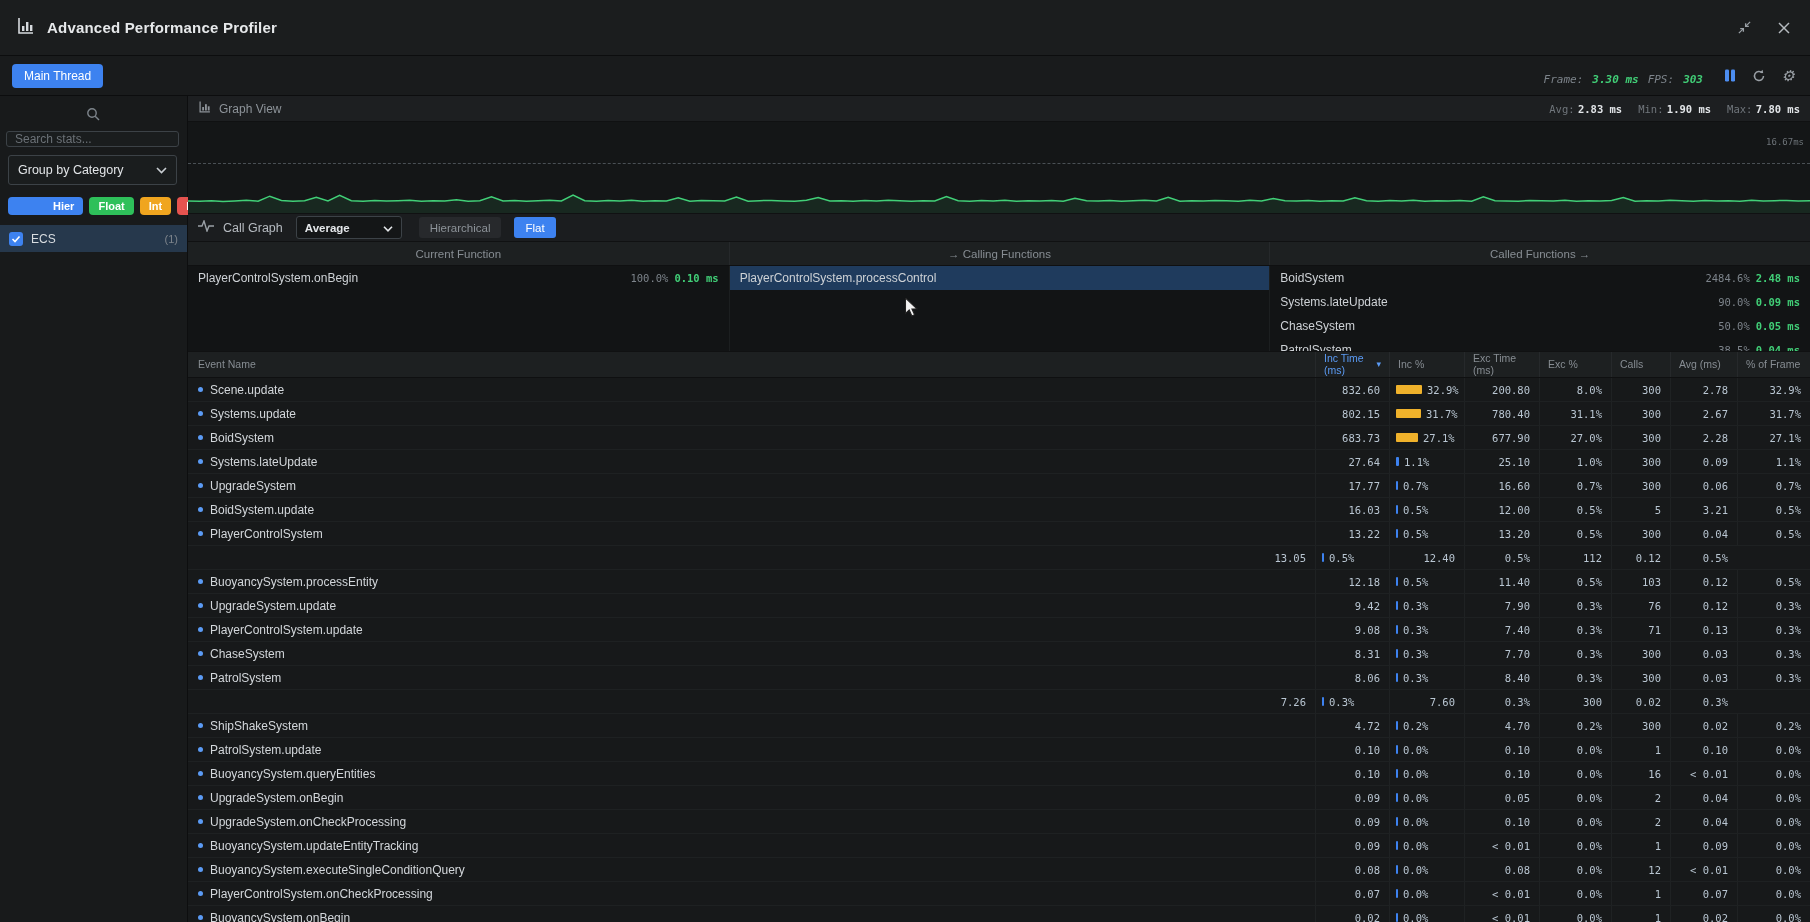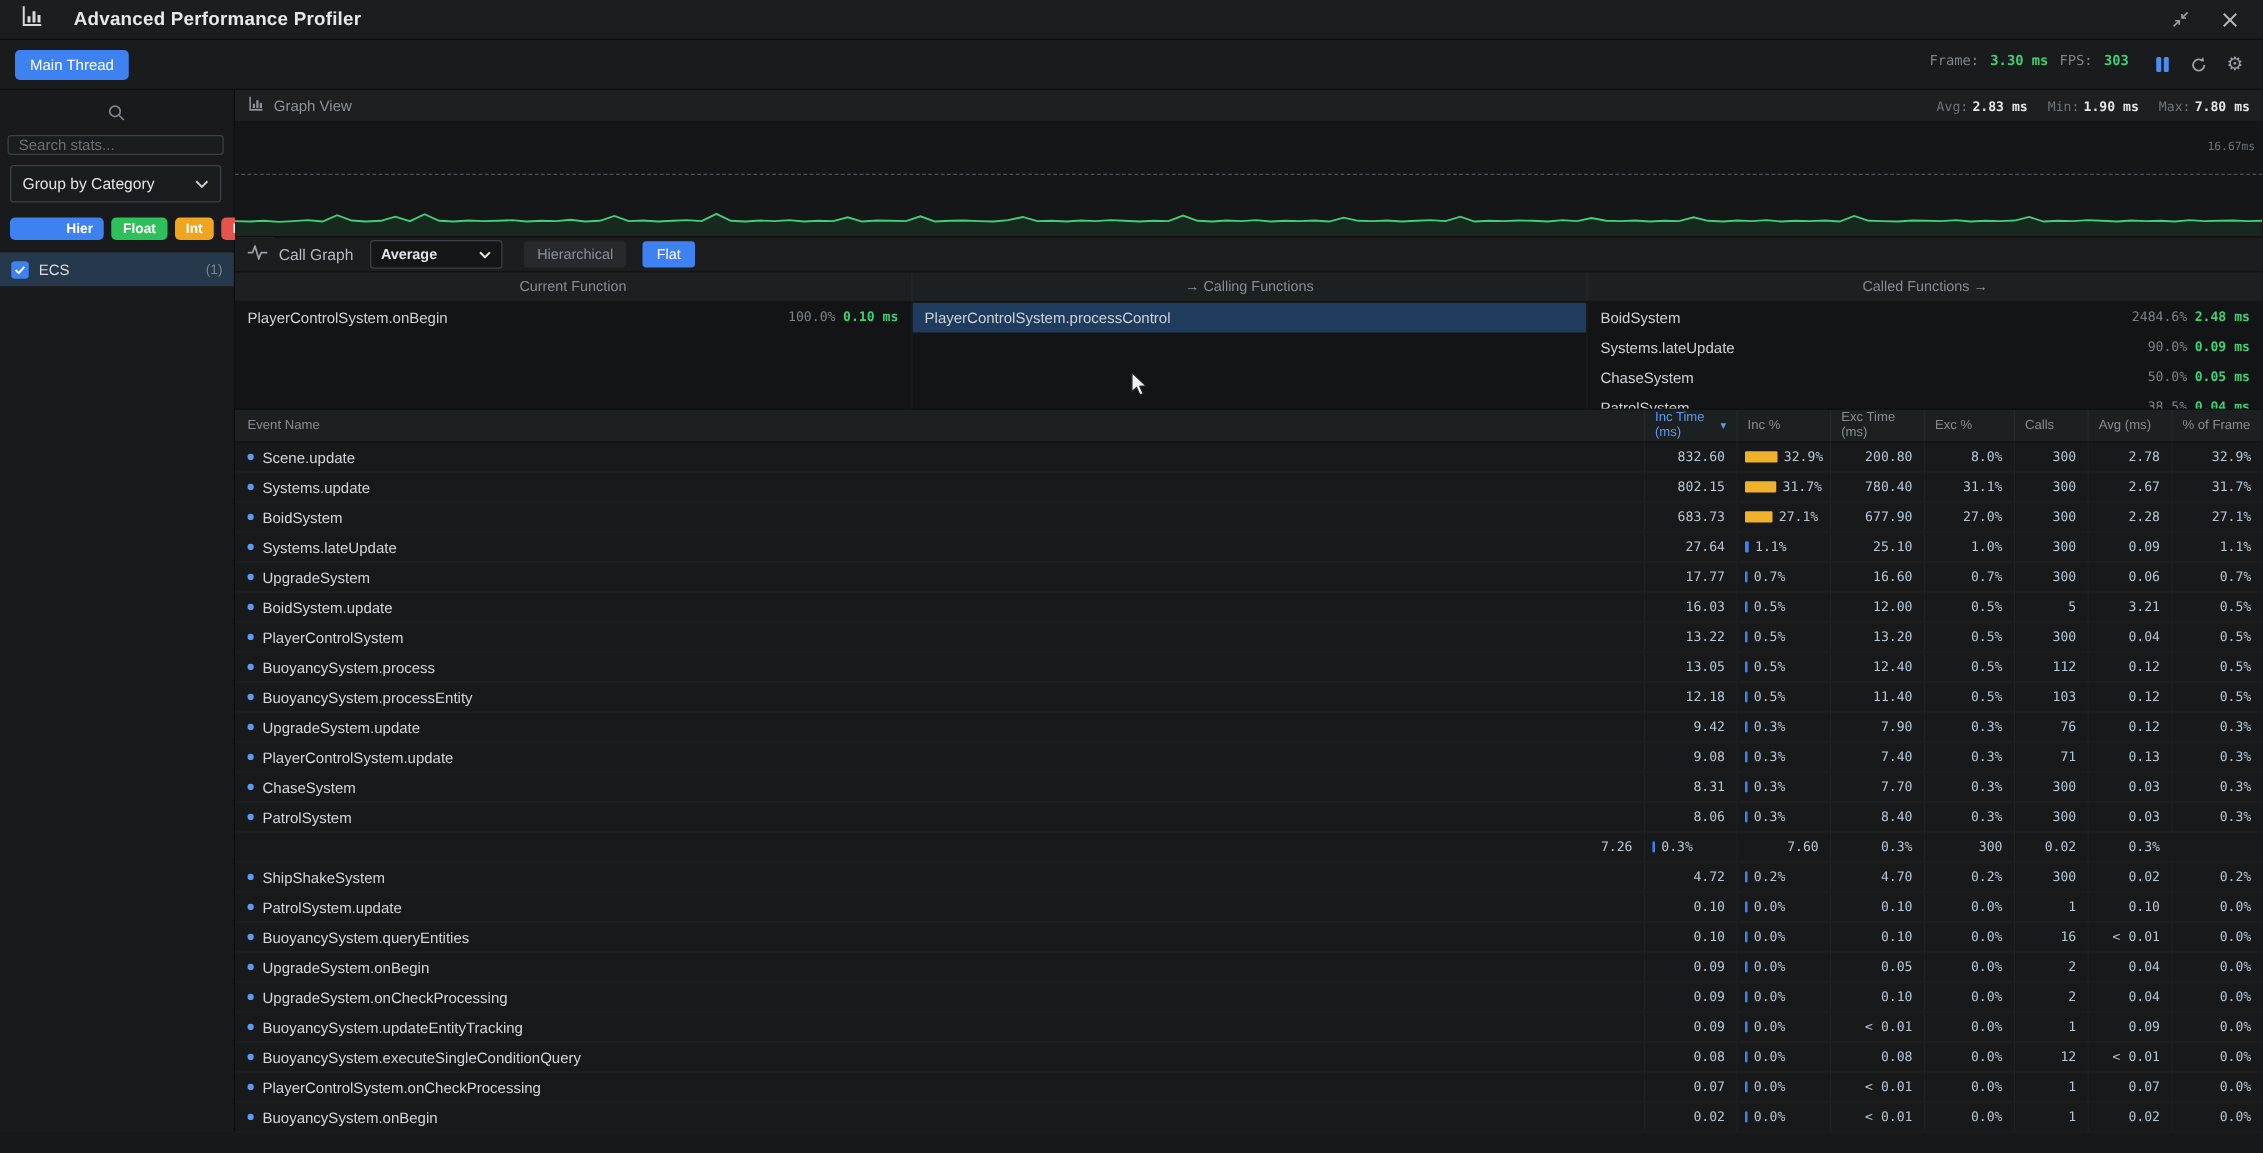--- a/index.html
+++ b/index.html
@@ -5,32 +5,32 @@
   html,body{margin:0;padding:0;}
   body{
     width:1810px;height:922px;overflow:hidden;position:relative;
     background:#161819;color:#c9ced3;
     font-family:"Liberation Sans",sans-serif;
     -webkit-font-smoothing:antialiased;
   }
   .mono{font-family:"DejaVu Sans Mono",monospace;}
 
   
-  .titlebar{height:32px;display:flex;align-items:center;padding:0 16px;
-    background:#1b1d1e;border-bottom:1px solid #0c0d0e;box-sizing:border-box;gap:12px;}
+  .titlebar{height:56px;display:flex;align-items:center;padding:0 16px;
+    background:#1b1d1e;border-bottom:1px solid #0c0d0e;box-sizing:border-box;}
   .titlebar .app-title{margin-left:11px;font-size:15px;font-weight:700;color:#e6e8ea;letter-spacing:.2px;}
   .win-controls{margin-left:auto;display:flex;align-items:center;gap:20px;}
   .win-controls svg{display:block;cursor:pointer;}
 
   
   .toolbar{height:40px;display:flex;align-items:center;padding:0 12px;
     background:#191b1c;border-bottom:1px solid #0c0d0e;box-sizing:border-box;}
   .thread-tab{background:var(--accent);color:#fff;border:none;border-radius:4px;
     padding:5px 12px;font-size:12px;font-family:inherit;cursor:pointer;}
-  .frame-cluster{margin-left:auto;display:flex;align-items:flex-start;gap:9px;}
+  .frame-cluster{margin-left:auto;display:flex;align-items:flex-end;gap:9px;font-style:italic;}
   .stat-label{color:#7d848b;font-size:11px;}
   .stat-green{color:var(--green);font-size:11px;font-weight:700;}
   .icon-btn{display:flex;align-items:center;justify-content:center;width:20px;height:20px;cursor:pointer;}
   .gear-glyph{color:#9aa0a6;font-size:15px;line-height:1;}
 
   
   .content{display:flex;height:834px;}
   .sidebar{width:188px;min-width:188px;background:#181a1b;border-right:1px solid #0d0e0f;box-sizing:border-box;}
   .main{flex:1;display:flex;flex-direction:column;min-width:0;}
 
@@ -410,24 +410,20 @@
                 <span class="bar" style="width:2px;background:#3d82f0"></span>
                 <span>0.5%</span>
               </div>
               <div class="c num">13.20</div>
               <div class="c num">0.5%</div>
               <div class="c num">300</div>
               <div class="c num">0.04</div>
               <div class="c num">0.5%</div>
             </div>
             <div class="tgrid trow">
-              <div class="c name">
-                <span class="dot"></span>
-                <span>BuoyancySystem.process</span>
-              </div>
               <div class="c num">13.05</div>
               <div class="c pct">
                 <span class="bar" style="width:2px;background:#3d82f0"></span>
                 <span>0.5%</span>
               </div>
               <div class="c num">12.40</div>
               <div class="c num">0.5%</div>
               <div class="c num">112</div>
               <div class="c num">0.12</div>
               <div class="c num">0.5%</div>

